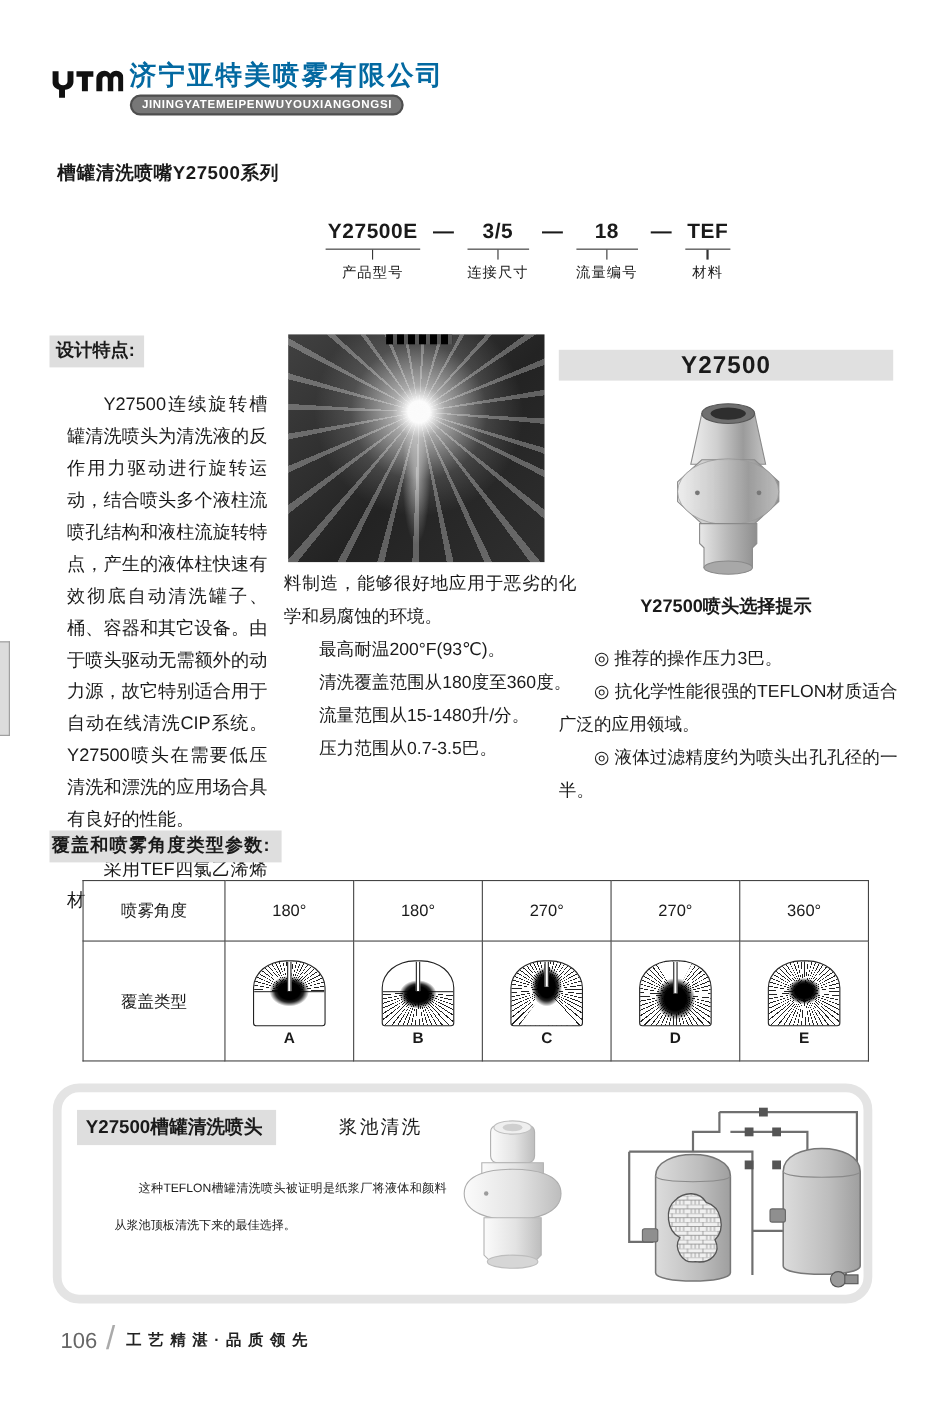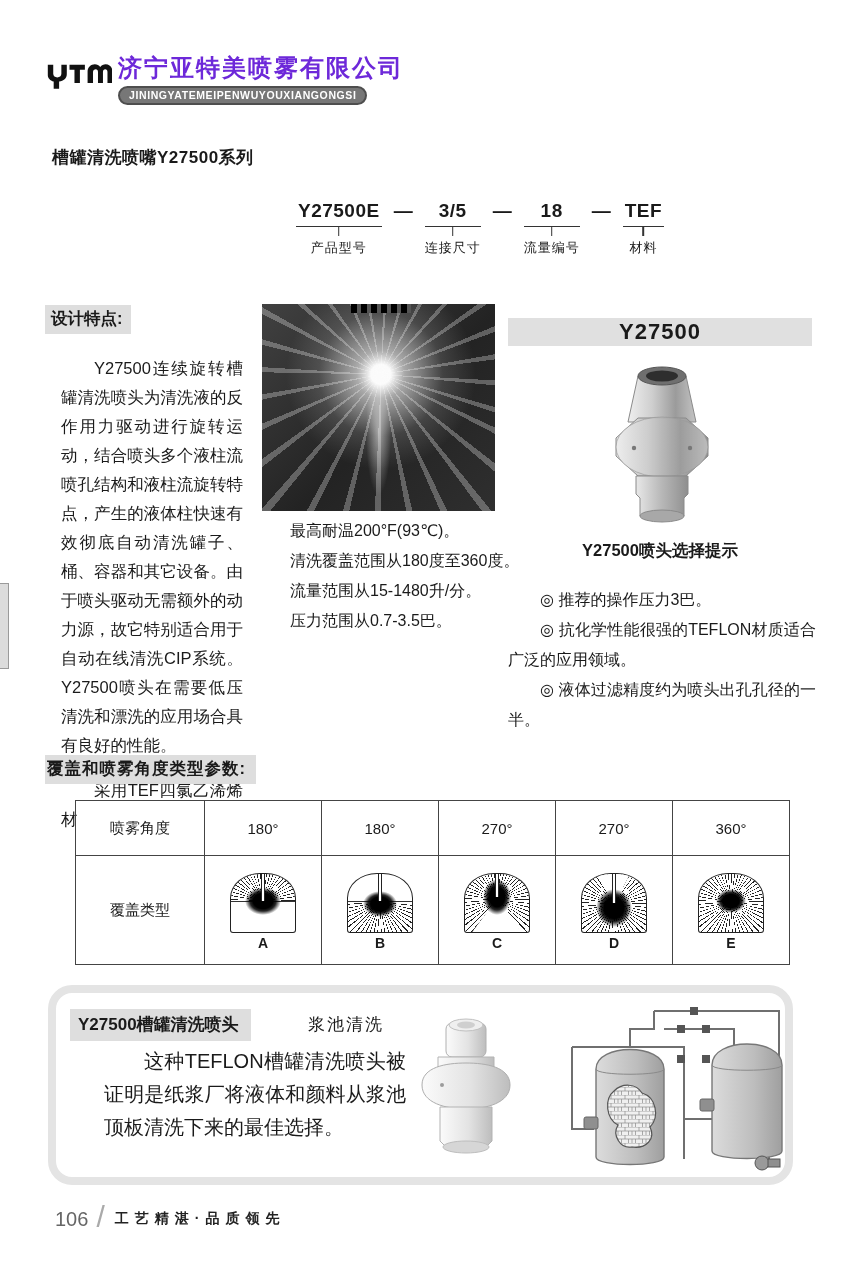--- a/index.html
+++ b/index.html
@@ -5,21 +5,21 @@
   html,body{margin:0;padding:0;}
   body{
     width:850px;height:1275px;position:relative;background:#ffffff;
     font-family:"Liberation Sans","DejaVu Sans",sans-serif;color:#1a1a1a;
     overflow:hidden;
   }
   .abs{position:absolute;}
 
   
   .logo-mark{left:46px;top:48px;}
-  .logo-cn{left:118px;top:52px;font-size:24px;font-weight:bold;letter-spacing:2px;color:#6d28d9;text-align:right;}
+  .logo-cn{left:118px;top:52px;font-size:24px;font-weight:bold;letter-spacing:2px;color:#0369a1;text-align:right;}
   .logo-pill{
     left:118px;top:86px;background:#777;border:2px solid #4e4e4e;border-radius:11px;
     color:#fff;font-size:10.5px;font-weight:bold;letter-spacing:.6px;padding:1px 9px 2px;
   }
 
   
   .page-title{left:52px;top:146px;font-size:17px;font-weight:bold;letter-spacing:.5px;}
 
   
   .code-diagram{left:296px;top:200px;display:flex;align-items:flex-start;}
@@ -86,21 +86,21 @@
   .pipe{position:absolute;left:50%;transform:translateX(-50%);width:4px;background:#fff;
     border-left:1.1px solid #222;border-right:1.1px solid #222;box-sizing:border-box;}
   .wedge{position:absolute;inset:0;background:#fff;}
 
   
   .bottom-panel{left:48px;top:985px;width:745px;height:200px;box-sizing:border-box;
     border:8px solid #e4e4e4;border-radius:24px;background:#fff;}
   .bottom-heading{position:absolute;left:14px;top:16px;font-size:17px;font-weight:bold;
     background:#dedede;padding:4px 12px 5px 8px;}
   .bottom-sub{position:absolute;left:252px;top:20px;font-size:17px;letter-spacing:2px;}
-  .bottom-para{position:absolute;left:48px;top:52px;width:302px;font-size:20px;line-height:33px;
+  .bottom-para{position:absolute;left:48px;top:72px;width:302px;font-size:11px;line-height:33px;
     text-align:justify;text-indent:2em;}
   .teflon-photo{position:absolute;left:352px;top:22px;}
   .tanks-illu{position:absolute;left:478px;top:6px;}
 
   
   .edge-tab{left:0;top:583px;width:9px;height:86px;background:#dcdcdc;
     border:1px solid #9a9a9a;border-left:none;box-sizing:border-box;}
   .footer{left:55px;top:1202px;display:flex;align-items:center;}
   .footer .pageno{font-size:20px;color:#666;}
   .footer .slash{font-size:30px;color:#aaa;font-weight:300;margin:0 10px 0 8px;transform:translateY(-2px);}
@@ -151,20 +151,21 @@
 
 <div class="abs hl design-heading">设计特点:</div>
 <div class="abs design-text">
   <p>Y27500连续旋转槽罐清洗喷头为清洗液的反作用力驱动进行旋转运动，结合喷头多个液柱流喷孔结构和液柱流旋转特点，产生的液体柱快速有效彻底自动清洗罐子、桶、容器和其它设备。由于喷头驱动无需额外的动力源，故它特别适合用于自动在线清洗CIP系统。Y27500喷头在需要低压清洗和漂洗的应用场合具有良好的性能。</p>
   <p>采用TEF四氯乙浠烯材</p>
 </div>
 
 <div class="abs spray-photo"></div>
 
 <div class="abs mid-text">
+  <p>料制造，能够很好地应用于恶劣的化学和易腐蚀的环境。</p>
   <p class="ind">最高耐温200°F(93℃)。</p>
   <p class="ind">清洗覆盖范围从180度至360度。</p>
   <p class="ind">流量范围从15-1480升/分。</p>
   <p class="ind">压力范围从0.7-3.5巴。</p>
 </div>
 
 <div class="abs model-bar">Y27500</div>
 
 <div class="abs nozzle-photo">
   <svg width="132" height="172" viewBox="0 0 132 172">

